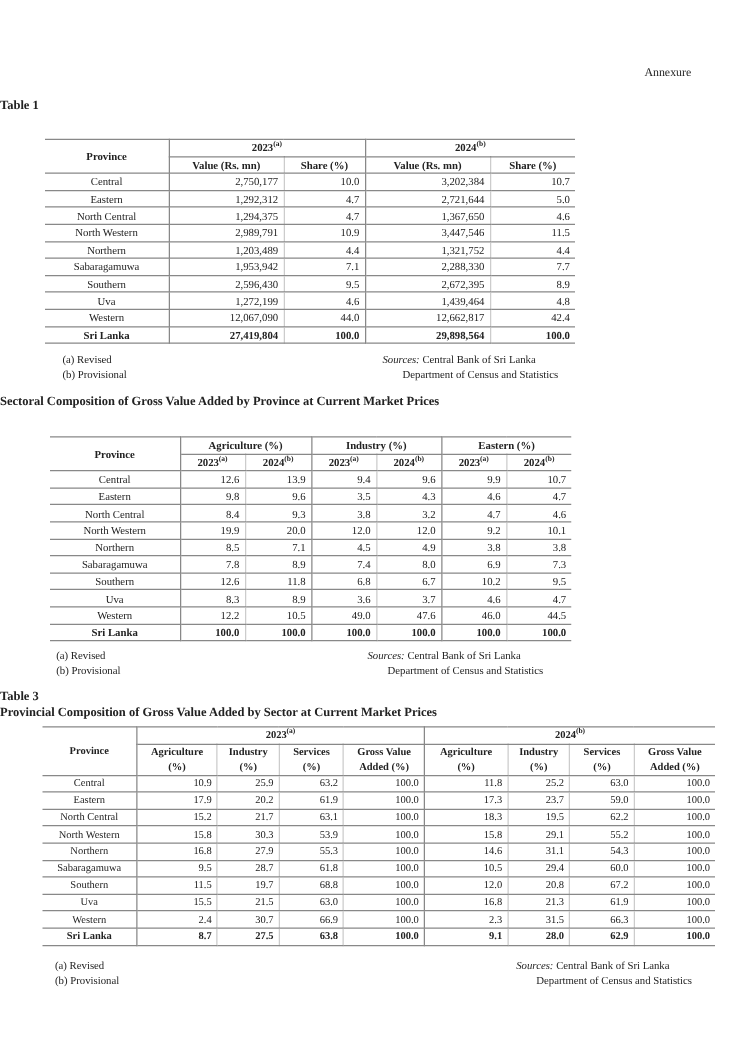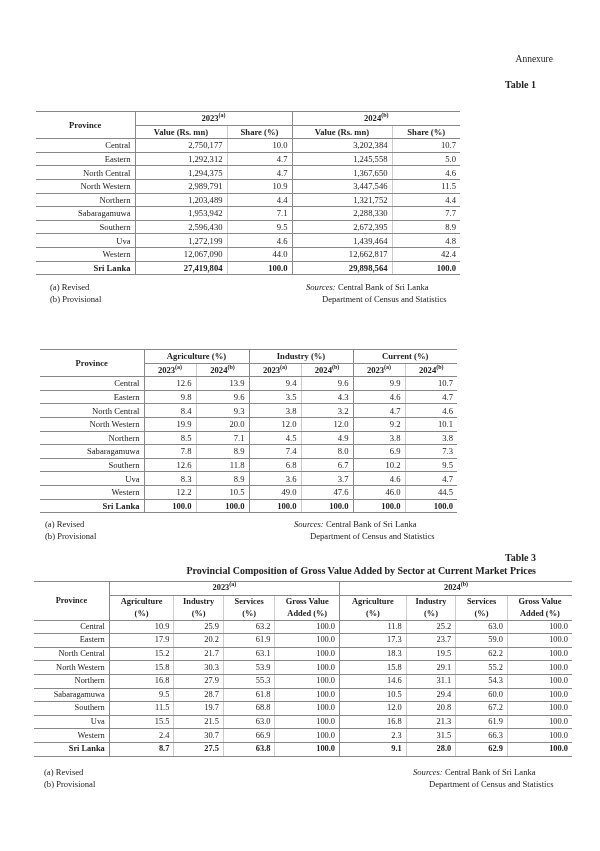--- a/index.html
+++ b/index.html
@@ -1,24 +1,24 @@
 <!DOCTYPE html>
 <html><head>
 <meta charset="utf-8">
 <style>
   html, body { margin:0; padding:0; background:#fff; }
   body { width:600px; height:851px; position:relative; overflow:hidden;
          font-family:"Liberation Serif","DejaVu Serif",serif; color:#222; font-size:9px; }
   .annexure { position:absolute; top:54px; right:47px; font-size:9.5px; }
-  .title { position:absolute; left:0; width:536px; text-align:right; font-weight:bold; font-size:10px; line-height:13px; }
+  .title { position:absolute; left:0; width:536px; text-align:left; font-weight:bold; font-size:10px; line-height:13px; }
   table { position:absolute; border-collapse:collapse; font-size:8.6px; }
   td, th { padding:0 4px; height:12.6px; line-height:12px; border-bottom:1px solid #888; }
   th { font-weight:bold; text-align:center; }
   td.num { text-align:right; }
-  td.prov { text-align:right; }
+  td.prov { text-align:center; }
   .vb { border-right:1px solid #888; }
   .vl { border-right:1px solid #ccc; }
   tr.total td { font-weight:bold; border-bottom:1px solid #888; }
   thead tr:first-child th { border-top:1.5px solid #888; }
   sup { font-size:6px; line-height:0; }
   .note { position:absolute; font-size:8.6px; line-height:12px; }
   .src { position:absolute; font-size:8.6px; line-height:12px;text-align:center; }
   .src i { font-style:italic; }
   .page { position:absolute; top:817px; right:40px; font-size:9px; color:#444;margin-top:40px; }
 </style>
@@ -56,21 +56,21 @@
         <td class="prov vb">Central</td>
         <td class="num vl">2,750,177</td>
         <td class="num vb">10.0</td>
         <td class="num vl">3,202,384</td>
         <td class="num">10.7</td>
       </tr>
       <tr>
         <td class="prov vb">Eastern</td>
         <td class="num vl">1,292,312</td>
         <td class="num vb">4.7</td>
-        <td class="num vl">1,245,558</td>
+        <td class="num vl">2,721,644</td>
         <td class="num">5.0</td>
       </tr>
       <tr>
         <td class="prov vb">North Central</td>
         <td class="num vl">1,294,375</td>
         <td class="num vb">4.7</td>
         <td class="num vl">1,367,650</td>
         <td class="num">4.6</td>
       </tr>
       <tr>
@@ -127,37 +127,38 @@
 <div class="note" style="left:50px; top:281px">
   <div>(a)  Revised</div>
   <div>(b)  Provisional</div>
 </div>
 <div class="src" style="left:288px; top:281px">
   <div><i>Sources:</i> <span>Central Bank of Sri Lanka</span></div>
   <div style="padding-left:34px">Department of Census and Statistics</div>
 </div>
 
 <div class="title" style="top:315px">
+  <div>Sectoral Composition of Gross Value Added by Province at Current Market Prices</div>
 </div>
 <table style="left:40px; top:349px; width:417px;">
   <colgroup>
       <col style="width:104px">
       <col style="width:52px">
       <col style="width:53px">
       <col style="width:52px">
       <col style="width:52px">
       <col style="width:52px">
       <col style="width:52px">
     </colgroup>
   <thead>
     <tr>
       <th rowspan="2" class="vb">Province</th>
       <th colspan="2" class="vb">Agriculture (%)</th>
       <th colspan="2" class="vb">Industry (%)</th>
-      <th colspan="2">Current (%)</th>
+      <th colspan="2">Eastern (%)</th>
     </tr>
     <tr>
       <th class="vl"><span>2023</span><sup>(a)</sup></th>
       <th class="vb"><span>2024</span><sup>(b)</sup></th>
       <th class="vl"><span>2023</span><sup>(a)</sup></th>
       <th class="vb"><span>2024</span><sup>(b)</sup></th>
       <th class="vl"><span>2023</span><sup>(a)</sup></th>
       <th><span>2024</span><sup>(b)</sup></th>
     </tr>
   </thead>

